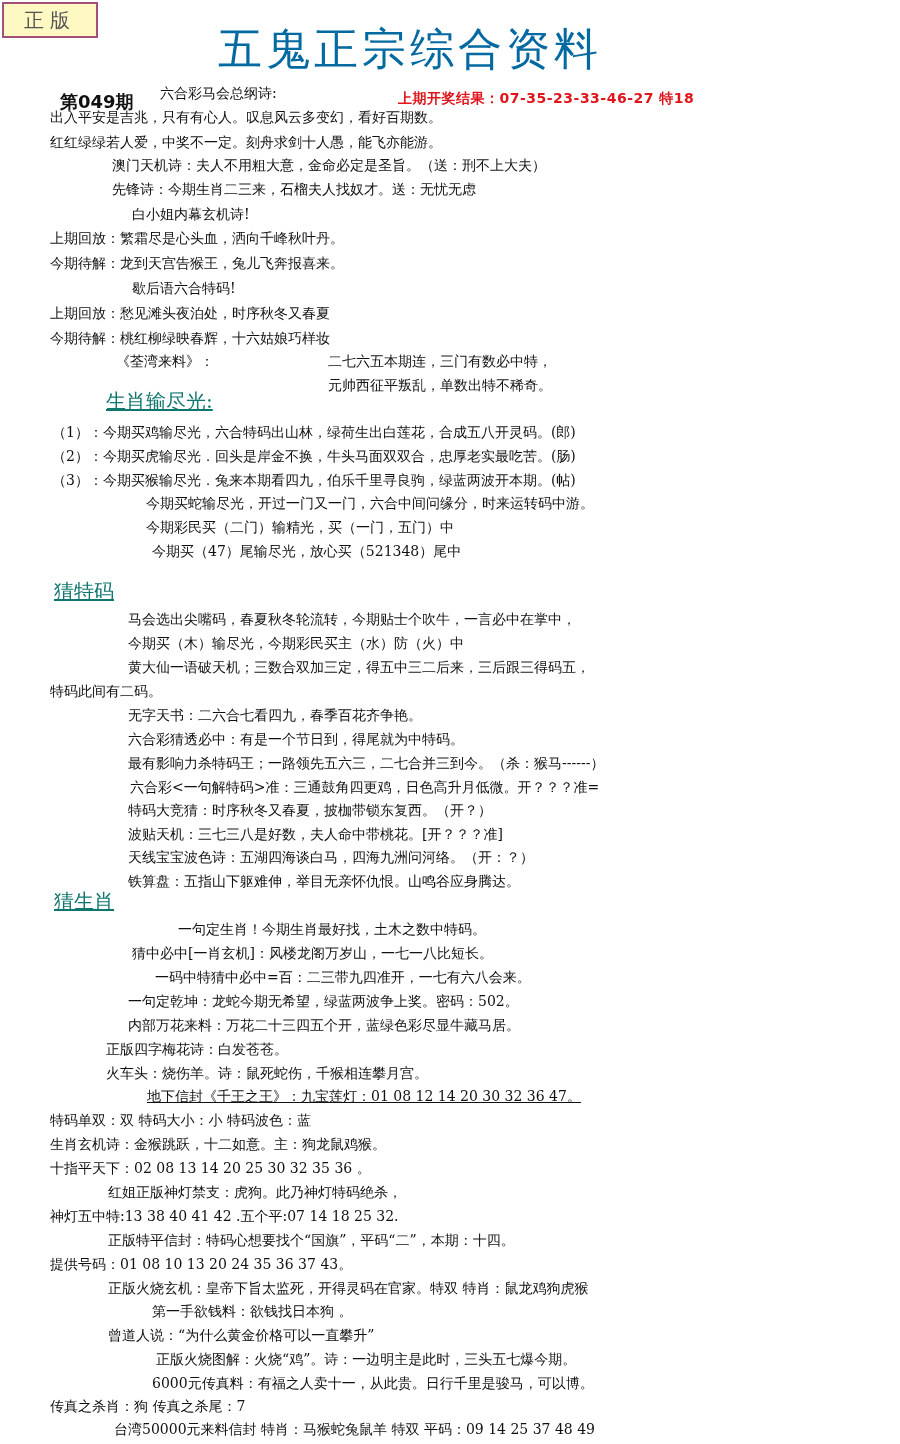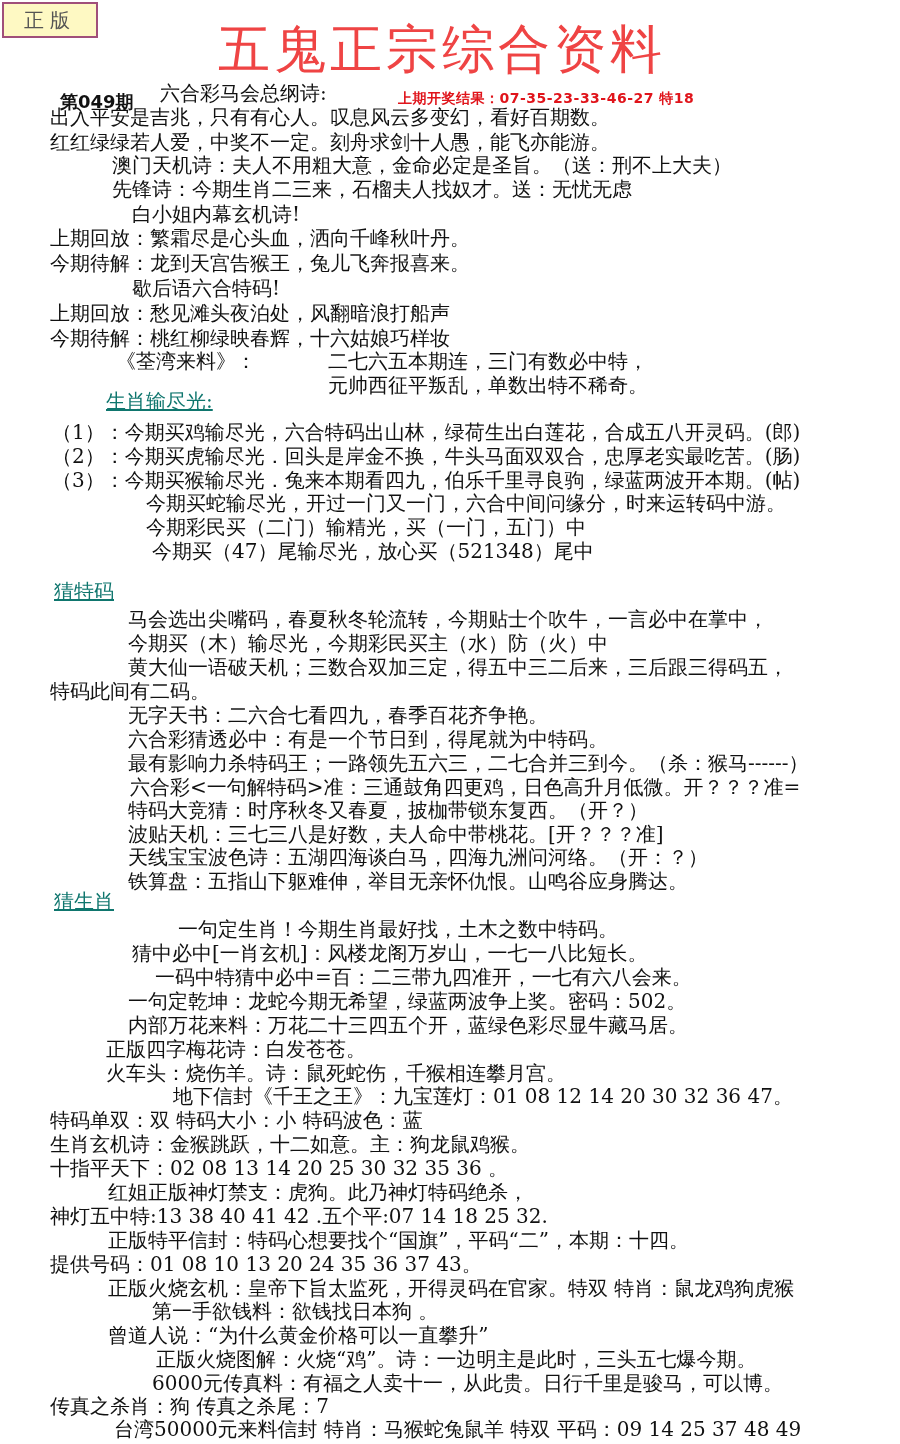--- a/index.html
+++ b/index.html
@@ -2,48 +2,48 @@
 <html><head>
 <meta charset="utf-8">
 <style>
   html, body { margin:0; padding:0; background:#fff; }
   body { width:900px; height:1444px; position:relative; overflow:hidden;
          font-family:"DejaVu Serif","Liberation Serif",serif; color:#111; }
   .badge { position:absolute; left:2px; top:2px; width:96px; height:36px;
            border:2px solid #a0507a; box-sizing:border-box; background:#fef9c3;
            color:#555; font-size:20px; letter-spacing:6px; display:flex;
            align-items:center; justify-content:center; }
-  .title { position:absolute; left:218px; top:14px; font-size:52px; letter-spacing:4px;
-           color:#ef4444; line-height:70px; white-space:nowrap; }
+  .title { position:absolute; left:218px; top:14px; font-size:44px; letter-spacing:4px;
+           color:#0369a1; line-height:70px; white-space:nowrap; }
   .issue { position:absolute; left:60px; top:90px; font-family:"DejaVu Sans","Liberation Sans",sans-serif;
            font-size:18px; font-weight:bold; }
   .result { position:absolute; left:398px; top:90px; font-family:"DejaVu Sans","Liberation Sans",sans-serif;
             font-size:14px; color:#e0141b; font-weight:bold; letter-spacing:0.5px;}
-  .ln { position:absolute; font-size:20px; white-space:nowrap; line-height:22px; }
+  .ln { position:absolute; font-size:14px; white-space:nowrap; line-height:22px; }
   .redhead { position:absolute; font-size:20px; color:#0f766e; white-space:nowrap;text-decoration:underline; }
 </style>
 </head>
 <body>
 
 <div class="badge">正版</div>
 <div class="title">五鬼正宗综合资料</div>
 <div class="issue">第049期</div>
 <div class="result">上期开奖结果：07-35-23-33-46-27 特18</div>
 
 <div id="content">
     <div class="ln" style="left: 160px; top: 82px;">六合彩马会总纲诗:</div>
     <div class="ln" style="left: 50px; top: 106px;">出入平安是吉兆，只有有心人。叹息风云多变幻，看好百期数。</div>
     <div class="ln" style="left: 50px; top: 131px;">红红绿绿若人爱，中奖不一定。刻舟求剑十人愚，能飞亦能游。</div>
     <div class="ln" style="left: 112px; top: 154px;">澳门天机诗：夫人不用粗大意，金命必定是圣旨。（送：刑不上大夫）</div>
     <div class="ln" style="left: 112px; top: 178px;">先锋诗：今期生肖二三来，石榴夫人找奴才。送：无忧无虑</div>
     <div class="ln" style="left: 132px; top: 203px;">白小姐内幕玄机诗!</div>
     <div class="ln" style="left: 50px; top: 227px;">上期回放：繁霜尽是心头血，洒向千峰秋叶丹。</div>
     <div class="ln" style="left: 50px; top: 252px;">今期待解：龙到天宫告猴王，兔儿飞奔报喜来。</div>
     <div class="ln" style="left: 132px; top: 277px;">歇后语六合特码!</div>
-    <div class="ln" style="left: 50px; top: 302px;">上期回放：愁见滩头夜泊处，风翻暗浪打船声</div>
+    <div class="ln" style="left: 50px; top: 302px;">上期回放：愁见滩头夜泊处，时序秋冬又春夏</div>
     <div class="ln" style="left: 50px; top: 327px;">今期待解：桃红柳绿映春辉，十六姑娘巧样妆</div>
     <div class="ln" style="left: 116px; top: 350px;">《荃湾来料》：</div>
     <div class="ln" style="left: 328px; top: 350px;">二七六五本期连，三门有数必中特，</div>
     <div class="ln" style="left: 328px; top: 374px;">元帅西征平叛乱，单数出特不稀奇。</div>
     <div class="ln" style="left: 52px; top: 421px;">（1）：今期买鸡输尽光，六合特码出山林，绿荷生出白莲花，合成五八开灵码。(郎)</div>
     <div class="ln" style="left: 52px; top: 445px;">（2）：今期买虎输尽光．回头是岸金不换，牛头马面双双合，忠厚老实最吃苦。(肠)</div>
     <div class="ln" style="left: 52px; top: 469px;">（3）：今期买猴输尽光．兔来本期看四九，伯乐千里寻良驹，绿蓝两波开本期。(帖)</div>
     <div class="ln" style="left: 146px; top: 492px;">今期买蛇输尽光，开过一门又一门，六合中间问缘分，时来运转码中游。</div>
     <div class="ln" style="left: 146px; top: 516px;">今期彩民买（二门）输精光，买（一门，五门）中</div>
     <div class="ln" style="left: 152px; top: 540px;">今期买（47）尾输尽光，放心买（521348）尾中</div>
@@ -59,21 +59,21 @@
     <div class="ln" style="left: 128px; top: 823px;">波贴天机：三七三八是好数，夫人命中带桃花。[开？？？准]</div>
     <div class="ln" style="left: 128px; top: 846px;">天线宝宝波色诗：五湖四海谈白马，四海九洲问河络。（开：？）</div>
     <div class="ln" style="left: 128px; top: 870px;">铁算盘：五指山下躯难伸，举目无亲怀仇恨。山鸣谷应身腾达。</div>
     <div class="ln" style="left: 178px; top: 918px;">一句定生肖！今期生肖最好找，土木之数中特码。</div>
     <div class="ln" style="left: 132px; top: 942px;">猜中必中[一肖玄机]：风楼龙阁万岁山，一七一八比短长。</div>
     <div class="ln" style="left: 128px; top: 966px; margin-left: 27px;">一码中特猜中必中=百：二三带九四准开，一七有六八会来。</div>
     <div class="ln" style="left: 128px; top: 990px;">一句定乾坤：龙蛇今期无希望，绿蓝两波争上奖。密码：502。</div>
     <div class="ln" style="left: 128px; top: 1014px;">内部万花来料：万花二十三四五个开，蓝绿色彩尽显牛藏马居。</div>
     <div class="ln" style="left: 106px; top: 1038px;">正版四字梅花诗：白发苍苍。</div>
     <div class="ln" style="left: 106px; top: 1062px;">火车头：烧伤羊。诗：鼠死蛇伤，千猴相连攀月宫。</div>
-    <div class="ln" style="left: 173px; top: 1085px;">地下信封《千王之王》：九宝莲灯：01 08 12 14 20 30 32 36 47。</div>
+    <div class="ln" style="left: 147px; top: 1085px; text-decoration: underline;">地下信封《千王之王》：九宝莲灯：01 08 12 14 20 30 32 36 47。</div>
     <div class="ln" style="left: 50px; top: 1109px;">特码单双：双 特码大小：小 特码波色：蓝</div>
     <div class="ln" style="left: 50px; top: 1133px;">生肖玄机诗：金猴跳跃，十二如意。主：狗龙鼠鸡猴。</div>
     <div class="ln" style="left: 50px; top: 1157px;">十指平天下：02 08 13 14 20 25 30 32 35 36 。</div>
     <div class="ln" style="left: 108px; top: 1181px;">红姐正版神灯禁支：虎狗。此乃神灯特码绝杀，</div>
     <div class="ln" style="left: 50px; top: 1205px;">神灯五中特:13 38 40 41 42 .五个平:07 14 18 25 32.</div>
     <div class="ln" style="left: 108px; top: 1229px;">正版特平信封：特码心想要找个“国旗”，平码“二”，本期：十四。</div>
     <div class="ln" style="left: 50px; top: 1253px;">提供号码：01 08 10 13 20 24 35 36 37 43。</div>
     <div class="ln" style="left: 108px; top: 1277px;">正版火烧玄机：皇帝下旨太监死，开得灵码在官家。特双 特肖：鼠龙鸡狗虎猴</div>
     <div class="ln" style="left: 152px; top: 1300px;">第一手欲钱料：欲钱找日本狗 。</div>
     <div class="ln" style="left: 108px; top: 1324px;">曾道人说：“为什么黄金价格可以一直攀升”</div>

